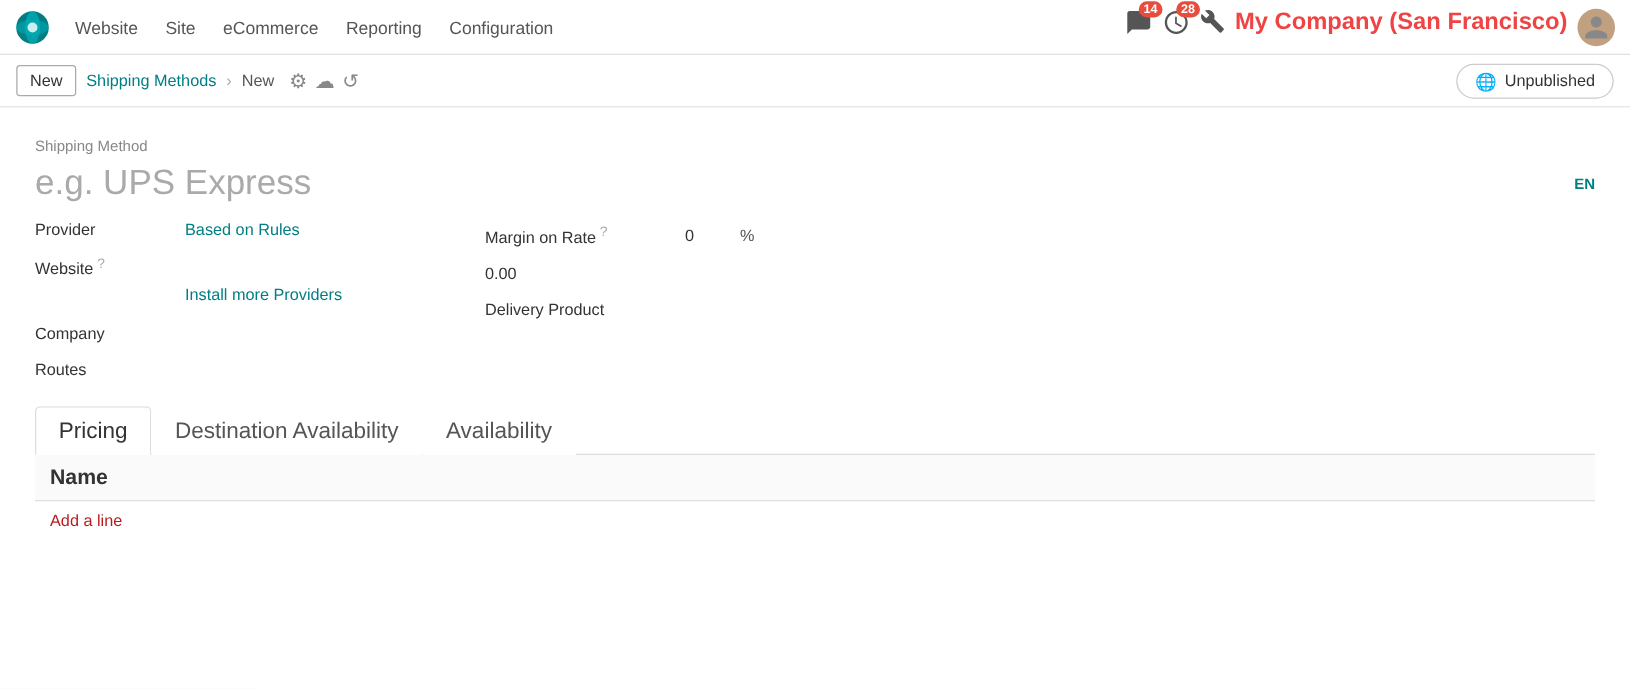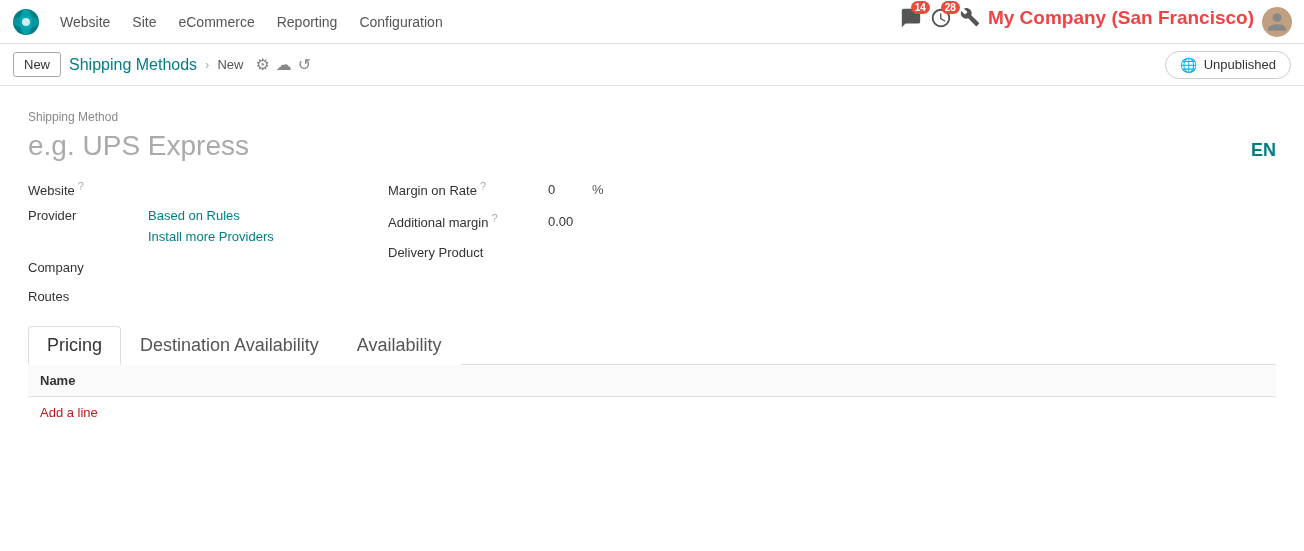--- a/index.html
+++ b/index.html
@@ -20,21 +20,21 @@
 
     
     .breadcrumb-bar {
       display: flex; align-items: center; background: white; height: 42px;
       padding: 0 13px; border-bottom: 1px solid #e0e0e0; gap: 8px;
     }
     .btn-new {
       border: 1px solid #aaa; background: white; padding: 4px 10px;
       font-size: 13px; border-radius: 3px; cursor: pointer; color: #333; font-weight: 500;
     }
-    .breadcrumb-link { color: #017e84; text-decoration: none; font-size: 16px; cursor: pointer; }
+    .breadcrumb-link { color: #017e84; text-decoration: none; font-size: 13px; cursor: pointer; }
     .breadcrumb-sep { color: #aaa; font-size: 13px; }
     .breadcrumb-current { color: #555; font-size: 13px; }
     .bc-icons { display: flex; align-items: center; gap: 6px; margin-left: 4px; }
     .bc-icon { color: #888; cursor: pointer; font-size: 16px; }
     .publish-spacer { flex: 1; }
     .btn-unpublished {
       display: flex; align-items: center; gap: 6px;
       border: 1px solid #ccc; background: white; padding: 5px 14px;
       border-radius: 20px; cursor: pointer; font-size: 13px; color: #333;
     }
@@ -42,21 +42,21 @@
 
     
     .main-content {
       background: white; margin: 0; padding: 24px 28px;
       height: calc(551px - 44px - 42px);
       overflow-y: auto;
     }
 
     .section-label { font-size: 12px; color: #888; margin-bottom: 6px; }
     .form-title { font-size: 28px; color: #aaa; margin-bottom: 18px; }
-    .lang-badge { color: #017e84; font-size: 18px; font-weight: 600; float: right; margin-top: -40px; cursor: pointer; }
+    .lang-badge { color: #017e84; font-size: 12px; font-weight: 600; float: right; margin-top: -40px; cursor: pointer; }
 
     .form-grid { display: grid; grid-template-columns: 320px 1fr; gap: 0; }
     .form-left {}
     .form-right {}
 
     .field-row { display: flex; align-items: center; margin-bottom: 14px; gap: 0; }
     .field-label { width: 120px; font-size: 13px; color: #333; font-weight: 500; flex-shrink: 0; }
     .field-label .help { color: #aaa; font-size: 11px; margin-left: 3px; }
     .field-value { color: #017e84; font-size: 13px; cursor: pointer; }
     .install-link { color: #017e84; font-size: 13px; cursor: pointer; text-decoration: none; margin-left: 120px; margin-top: -8px; display: block; margin-bottom: 16px; }
@@ -71,21 +71,21 @@
     .tab {
       padding: 8px 18px; font-size: 18px; cursor: pointer; color: #555;
       border: 1px solid transparent; border-bottom: none; border-radius: 4px 4px 0 0;
       margin-bottom: -1px; background: white;
     }
     .tab.active { border-color: #ddd; border-bottom: 1px solid white; color: #333; font-weight: 500; }
 
     
     .table-area { margin-top: 0; }
     .table-header { display: flex; padding: 8px 12px; border-bottom: 1px solid #e0e0e0; background: #fafafa; }
-    .col-name { font-size: 13px; font-weight: 600; color: #333; }
+    .col-name { font-size: 17px; font-weight: 600; color: #333; }
     .add-line { color: #b91c1c; font-size: 13px; cursor: pointer; padding: 8px 12px; display: inline-block; }
 
     
     .main-content::-webkit-scrollbar { width: 8px; }
     .main-content::-webkit-scrollbar-track { background: #f1f1f1; }
     .main-content::-webkit-scrollbar-thumb { background: #ccc; border-radius: 4px; }
   </style>
 </head>
 <body>
 
@@ -158,29 +158,29 @@
 <div class="main-content" style="position:relative;">
 
   <div class="section-label">Shipping Method</div>
   <div class="form-title" contenteditable="true" style="outline: none;">e.g. UPS Express</div>
 
   <div class="lang-badge">EN</div>
 
   <div class="form-grid">
 
     <div class="form-left">
+      <div class="field-row" style="margin-top:-4px;">
+        <span class="field-label">Provider</span>
+        <span class="field-value">Based on Rules</span>
+      </div>
+
       <div class="field-row">
         <span class="field-label">
           <span>Website</span><sup class="help">?</sup>
         </span>
-      </div>
-
-      <div class="field-row" style="margin-top:-4px;">
-        <span class="field-label">Provider</span>
-        <span class="field-value">Based on Rules</span>
       </div>
 
       <a class="install-link">Install more Providers</a>
 
       <div class="field-row">
         <span class="field-label">Company</span>
       </div>
 
       <div class="field-row">
         <span class="field-label">Routes</span>
@@ -190,23 +190,20 @@
     <div class="form-right" style="padding-left:40px;">
       <div class="right-field-row">
         <span class="right-label">
           <span>Margin on Rate</span><sup style="color:#aaa;font-size:11px;margin-left:3px;">?</sup>
         </span>
         <span class="right-value">0</span>
         <span class="right-unit">%</span>
       </div>
 
       <div class="right-field-row">
-        <span class="right-label">
-          <span>Additional margin</span><sup style="color:#aaa;font-size:11px;margin-left:3px;">?</sup>
-        </span>
         <span class="right-value">0.00</span>
       </div>
 
       <div class="right-field-row">
         <span class="right-label">Delivery Product</span>
       </div>
     </div>
   </div>
 
   <div class="tabs">

